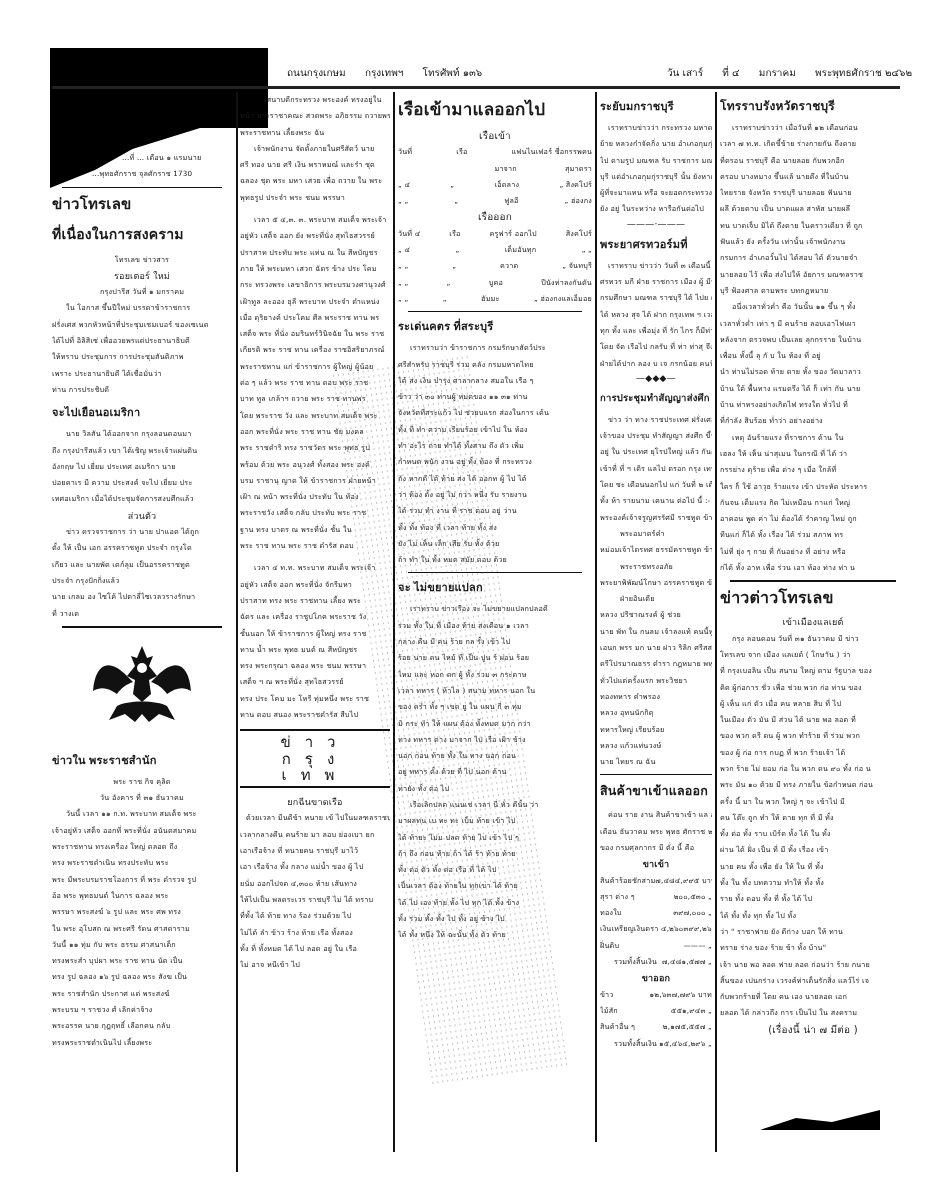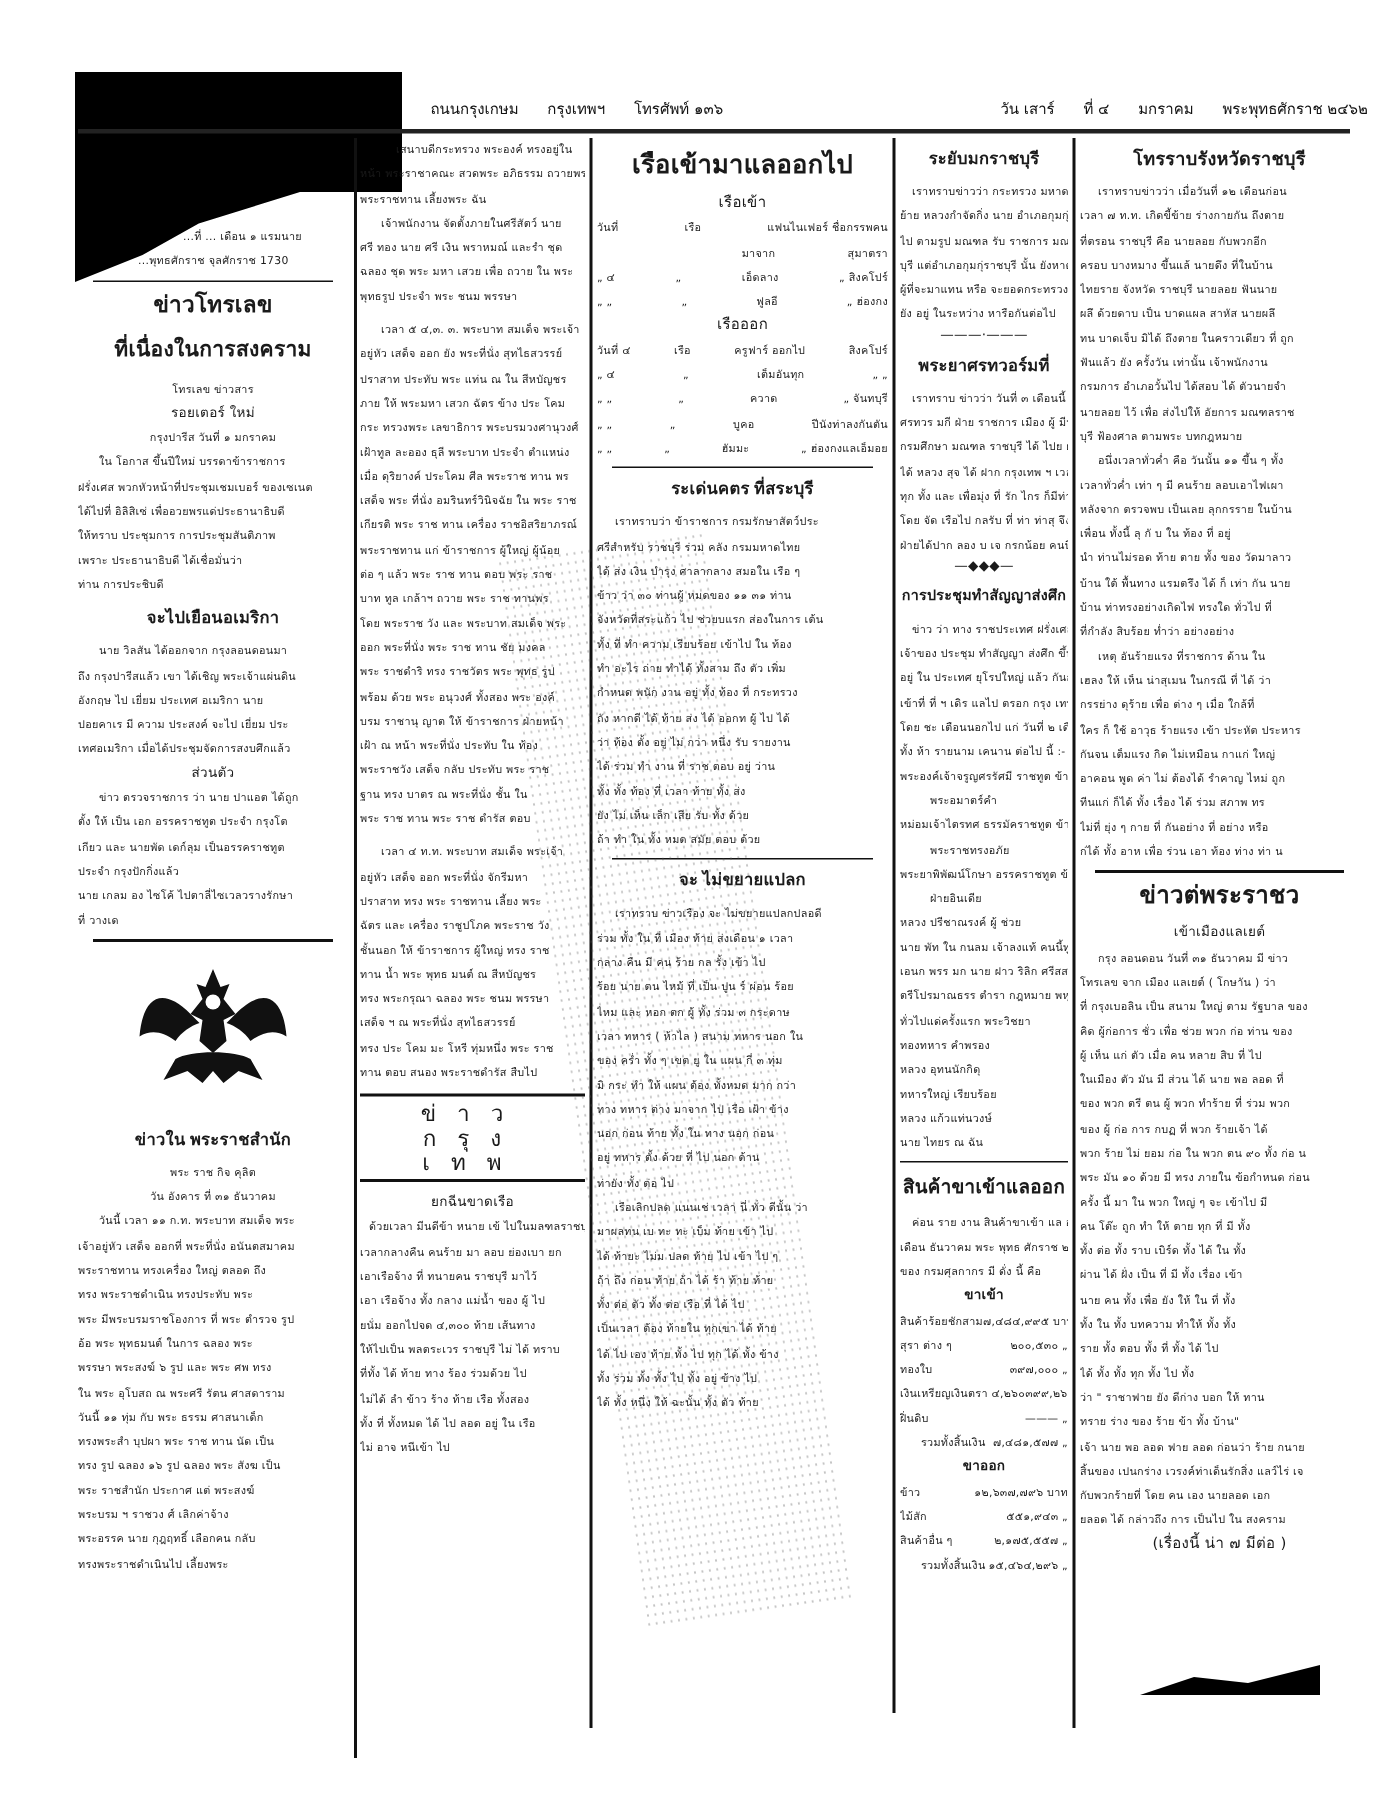--- a/index.html
+++ b/index.html
@@ -9,21 +9,21 @@
   .blackout-tail { position:absolute; left:50px; top:128px; width:150px; height:60px; background:#000;
          clip-path: polygon(0 0, 100% 0, 55% 35%, 30% 70%, 0 100%); }
   .masthead { position:absolute; top:62px; left:268px; right:18px; height:20px; font-size:10px;
          display:flex; justify-content:space-between; align-items:center;margin-left:19px; }
   .masthead .left span, .masthead .right span { margin-right:16px; }
   .rule { position:absolute; left:52px; right:30px; top:86px; height:3px; background:#222; }
   .col { position:absolute; top:92px; font-size:7.2px; line-height:16.3px; letter-spacing:0.2px;
          color:#1a1a1a; overflow:hidden; }
   .col .line { white-space:nowrap; overflow:hidden; }
   .vline { position:absolute; top:92px; width:2px; background:#111; }
-  .h1 { font-family:Liberation Serif, serif; font-weight:bold; text-align:center; margin:4px 0; }
+  .h1 { font-family:Liberation Sans, sans-serif; font-weight:bold; margin:4px 0; }
   .h-big { font-size:19px; line-height:28px; }
   .h-mid { font-size:15px; line-height:24px; }
   .h-sm { font-size:11px; line-height:20px; }
   .center { text-align:center; }
   .sep { border-top:1.5px solid #111; margin:4px 10px; }
   .sepdot { text-align:center; font-size:9px; line-height:12px; }
   .table-row { display:flex; justify-content:space-between; white-space:nowrap; }
   .garuda { width:110px; height:110px; margin:8px auto 4px; position:relative; }
   .boxhead { border-top:2px solid #111; border-bottom:2px solid #111; text-align:center;
          font-family:"DejaVu Serif", serif; font-size:15px; letter-spacing:14px; padding:3px 0; margin:6px 0; }
@@ -415,21 +415,21 @@
     <div class="line">เฮลง ให้ เห็น น่าสุเมน ในกรณี ที่ ได้ ว่า</div>
     <div class="line">กรรย่าง ดุร้าย เพื่อ ต่าง ๆ เมื่อ ใกล้ที่</div>
     <div class="line">ใคร ก็ ใช้ อาวุธ ร้ายแรง เข้า ประหัต ประหาร</div>
     <div class="line">กันจน เต็มแรง กิด ไม่เหมือน กาแก่ ใหญ่</div>
     <div class="line">อาคอน พูด ค่า ไม่ ต้องได้ รำคาญ ไหม่ ถูก</div>
     <div class="line">ทีนแก่ ก็ได้ ทั้ง เรื่อง ได้ ร่วม สภาพ ทร</div>
     <div class="line">ไม่ที่ ยุ่ง ๆ กาย ที่ กันอย่าง ที่ อย่าง หรือ</div>
     <div class="line">ก่ได้ ทั้ง อาห เพื่อ ร่วน เอา ท้อง ท่าง ท่า น</div>
   </div>
   <div class="sep" style="border-top-width:2.5px"></div>
-  <div class="h1 h-mid" style="font-size:16px">ข่าวต่พระราชว</div>
+  <div class="h1 h-mid" style="font-size:16px">ข่าวต่าวโทรเลข</div>
   <div class="center" style="font-size:9px">เข้าเมืองแลเยต์</div>
   <div>
     <div class="line" style="padding-left:12px">กรุง ลอนดอน วันที่ ๓๑ ธันวาคม มี ข่าว</div>
     <div class="line">โทรเลข จาก เมือง แลเยต์ ( โกษาัน ) ว่า</div>
     <div class="line">ที่ กรุงเบอลิน เป็น สนาม ใหญ่ ตาม รัฐบาล ของ</div>
     <div class="line">คิด ผู้ก่อการ ชั่ว เพื่อ ช่วย พวก ก่อ ท่าน ของ</div>
     <div class="line">ผู้ เห็น แก่ ตัว เมื่อ คน หลาย สิบ ที่ ไป</div>
     <div class="line">ในเมือง ตัว มัน มี ส่วน ได้ นาย พอ ลอด ที่</div>
     <div class="line">ของ พวก ตรี ตน ผู้ พวก ทำร้าย ที่ ร่วม พวก</div>
     <div class="line">ของ ผู้ ก่อ การ กบฏ ที่ พวก ร้ายเจ้า ได้</div>

